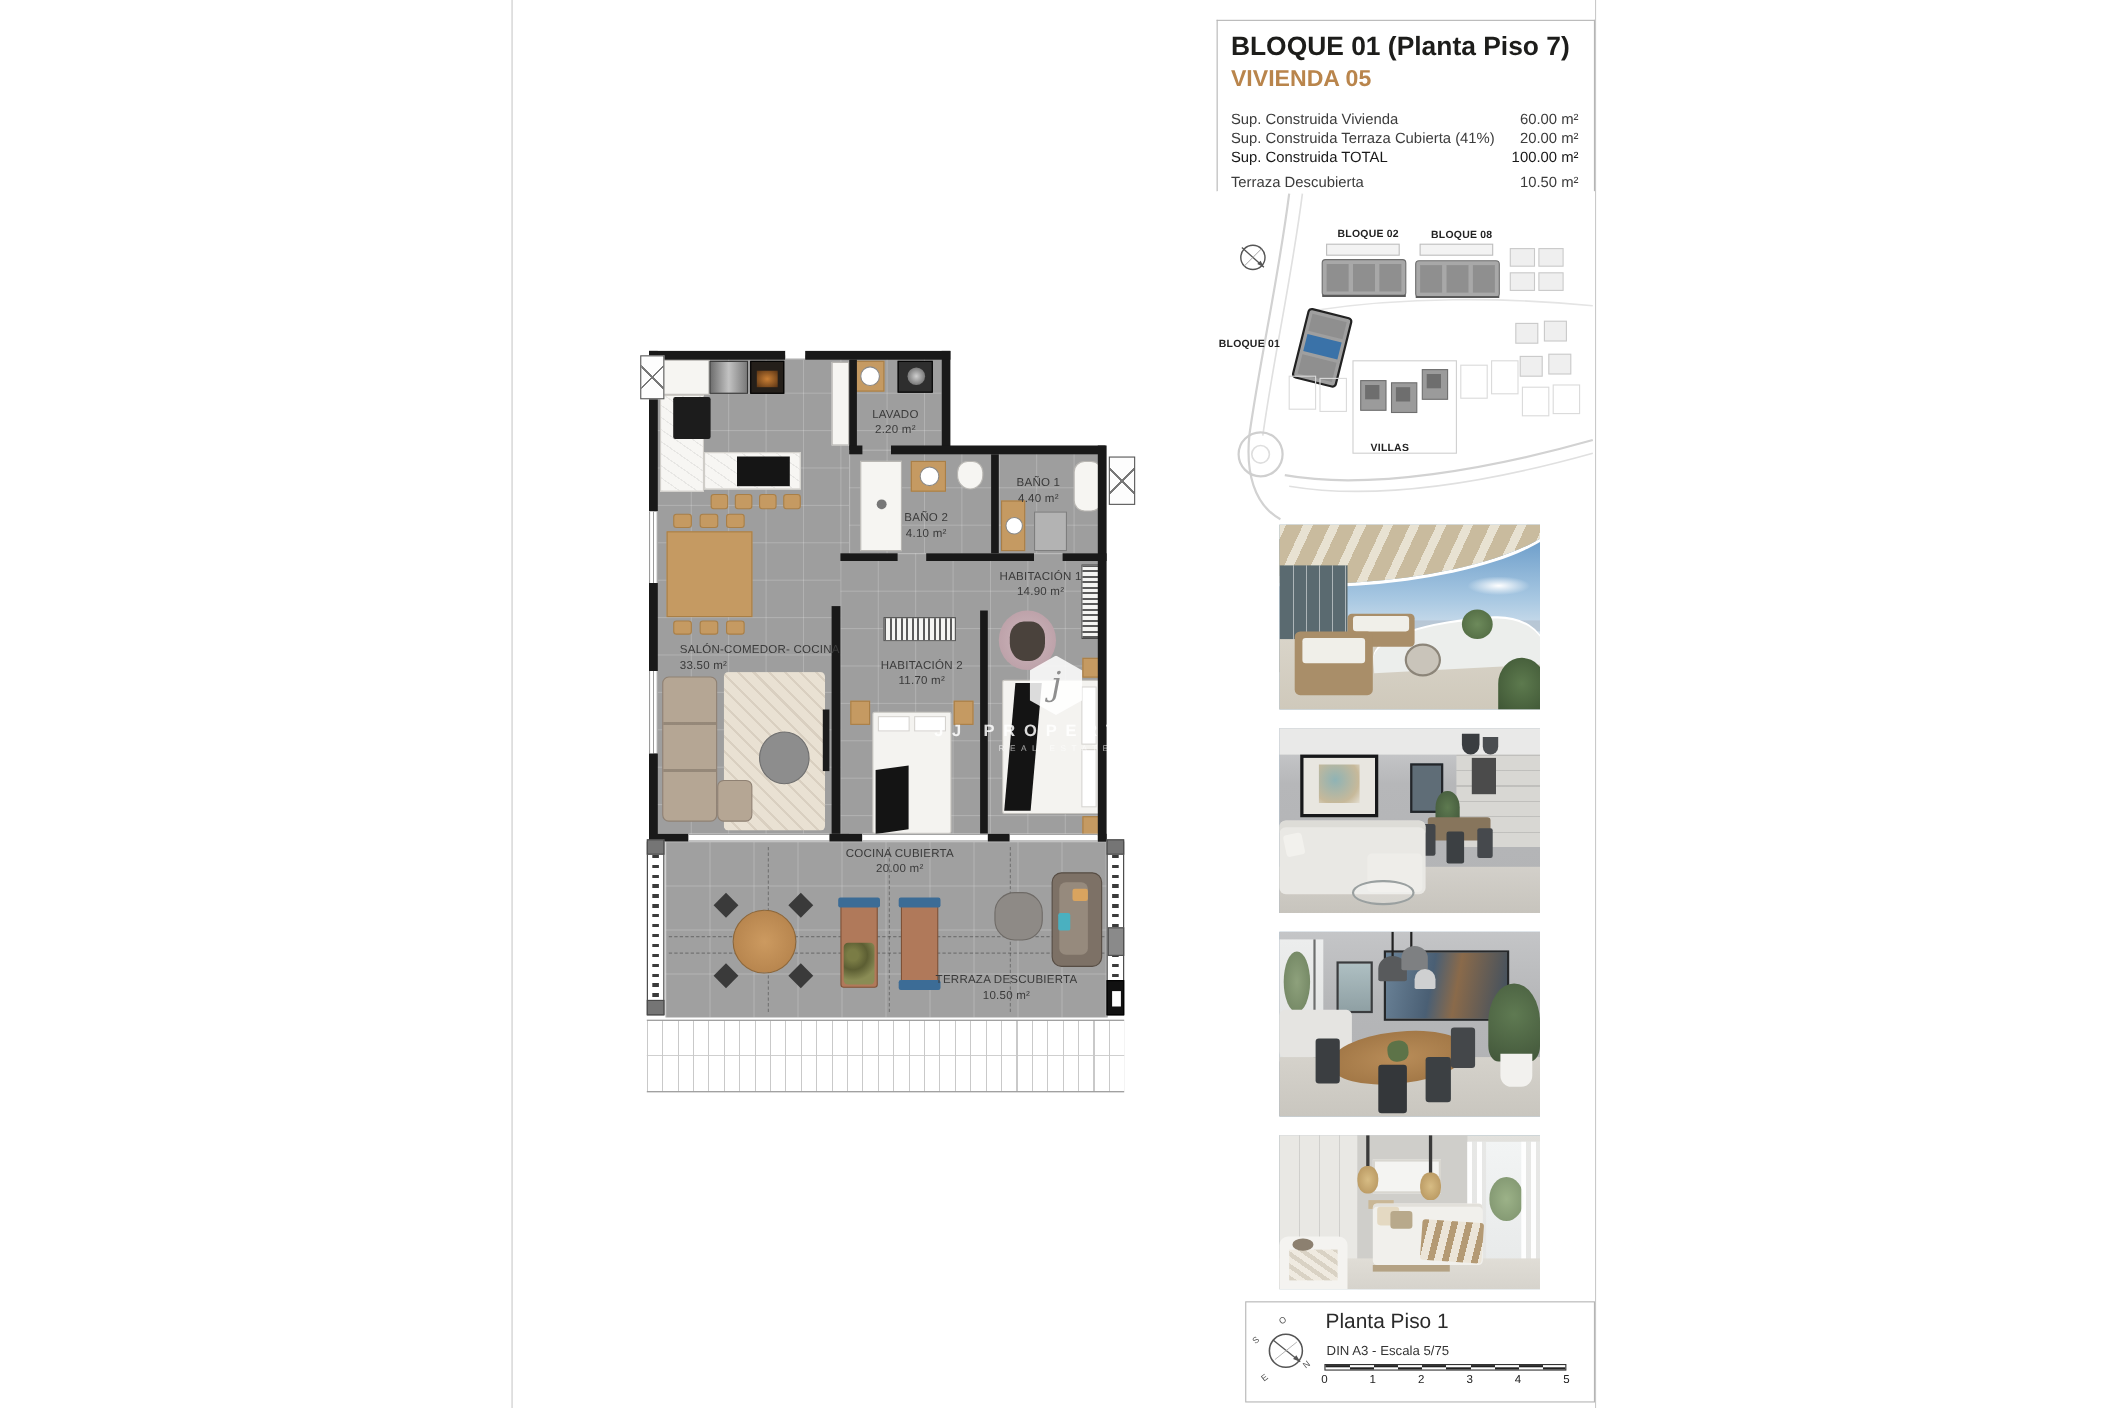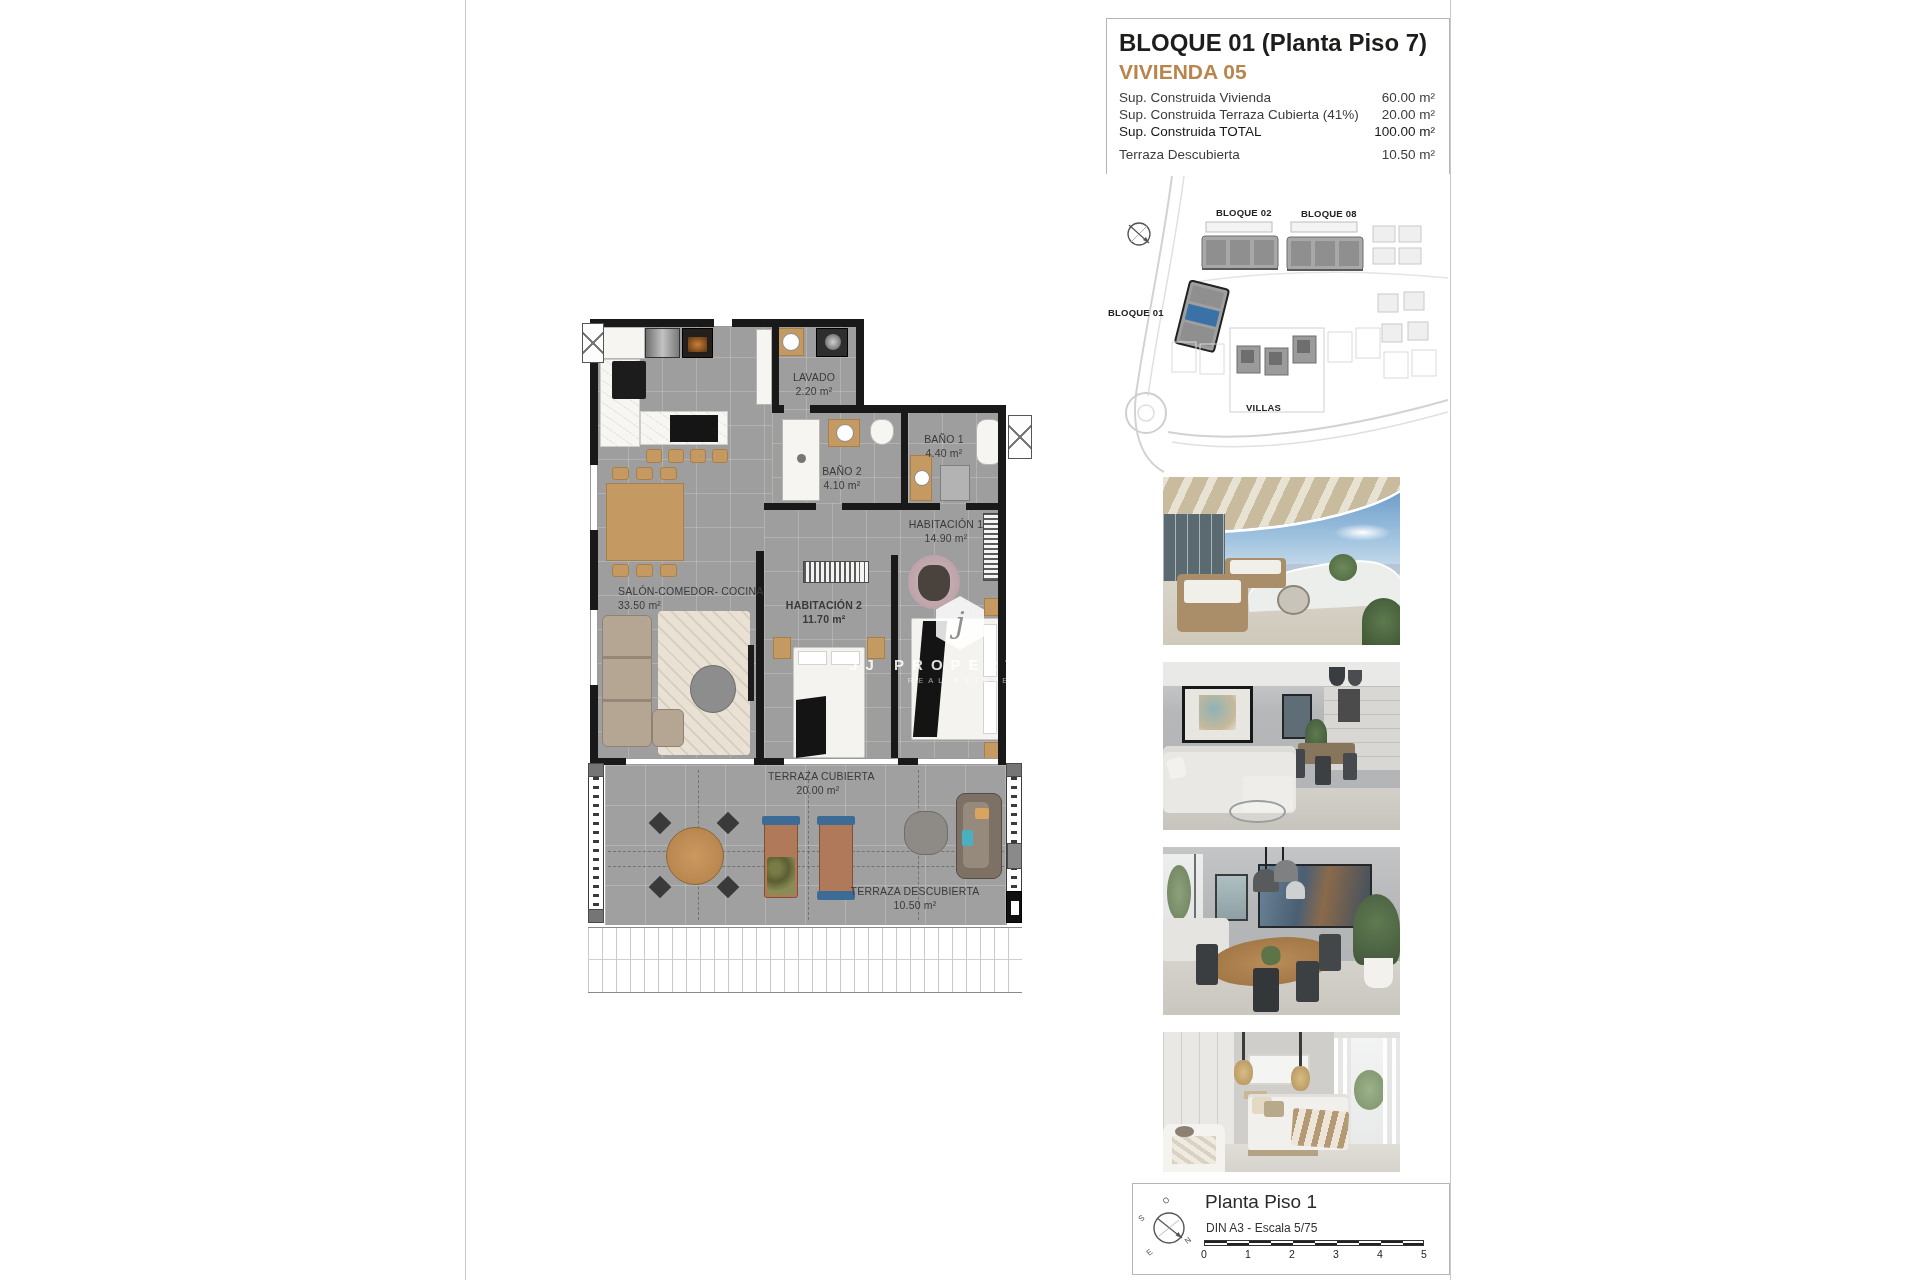--- a/index.html
+++ b/index.html
@@ -7,21 +7,21 @@
          font-family:"Liberation Sans", sans-serif;}
   .abs{position:absolute;}
   
   .page-edge{position:absolute;top:0;width:1px;height:1280px;background:#c9c9c9;}
   
   .hdr{position:absolute;left:1106px;top:18px;width:344px;height:156px;
        border-top:1px solid #b5b5b5;border-left:1px solid #b5b5b5;border-right:1px solid #b5b5b5;
        background:#fff;box-sizing:border-box;padding:10px 14px 0 12px;}
   .hdr-title{font-size:24px;font-weight:bold;color:#1d1d1b;letter-spacing:0px;white-space:nowrap;}
   .hdr-sub{font-size:21px;font-weight:bold;color:#b9854c;margin-top:3px;}
-  .hdr-rows{margin-top:5px;}
+  .hdr-rows{margin-top:16px;}
   .hrow{display:flex;justify-content:space-between;font-size:13.5px;color:#3c3c3c;line-height:17px;}
   .hrow.bold{font-weight:normal;color:#191919;}
   .hrow.gap{margin-top:6px;}
   
   .siteplan{position:absolute;left:1106px;top:174px;width:344px;height:300px;background:#fff;}
   .sp-label{position:absolute;font-size:9.5px;font-weight:bold;color:#222;letter-spacing:.2px;white-space:nowrap;}
   
   .photo{position:absolute;left:1163px;width:237px;overflow:hidden;background:#9db3c4;}
   .photo .abs{position:absolute;}
   
@@ -249,30 +249,30 @@
         <span>4.10 m²</span>
     </div>
     <div class="rlabel" style="left:314px;top:118px;width:84px;">
       <span>BAÑO 1</span>
         <span>4.40 m²</span>
     </div>
     <div class="rlabel" style="left:308px;top:203px;width:100px;">
       <span>HABITACIÓN 1</span>
         <span>14.90 m²</span>
     </div>
-    <div class="rlabel" style="left:186px;top:284px;width:100px;font-weight:bold;">
+    <div class="rlabel" style="left:200px;top:284px;width:100px;">
       <span>HABITACIÓN 2</span>
         <span>11.70 m²</span>
     </div>
     <div class="rlabel left" style="left:30px;top:270px;width:140px;">
       <span>SALÓN-COMEDOR- COCINA</span>
         <span>33.50 m²</span>
     </div>
     <div class="rlabel" style="left:180px;top:455px;width:100px;">
-      <span>TERRAZA CUBIERTA</span>
+      <span>COCINA CUBIERTA</span>
         <span>20.00 m²</span>
     </div>
     <div class="rlabel" style="left:262px;top:570px;width:130px;">
       <span>TERRAZA DESCUBIERTA</span>
         <span>10.50 m²</span>
     </div>
   </div>
 
   <div class="wm">
     <div class="wm-hex">

